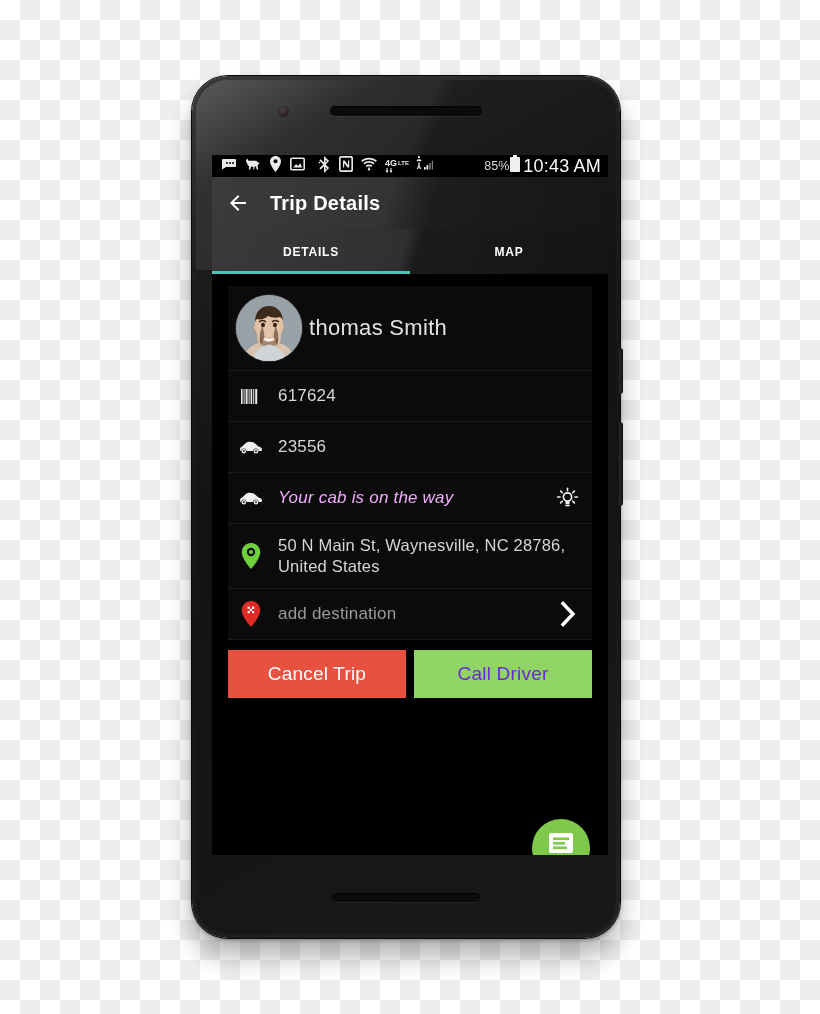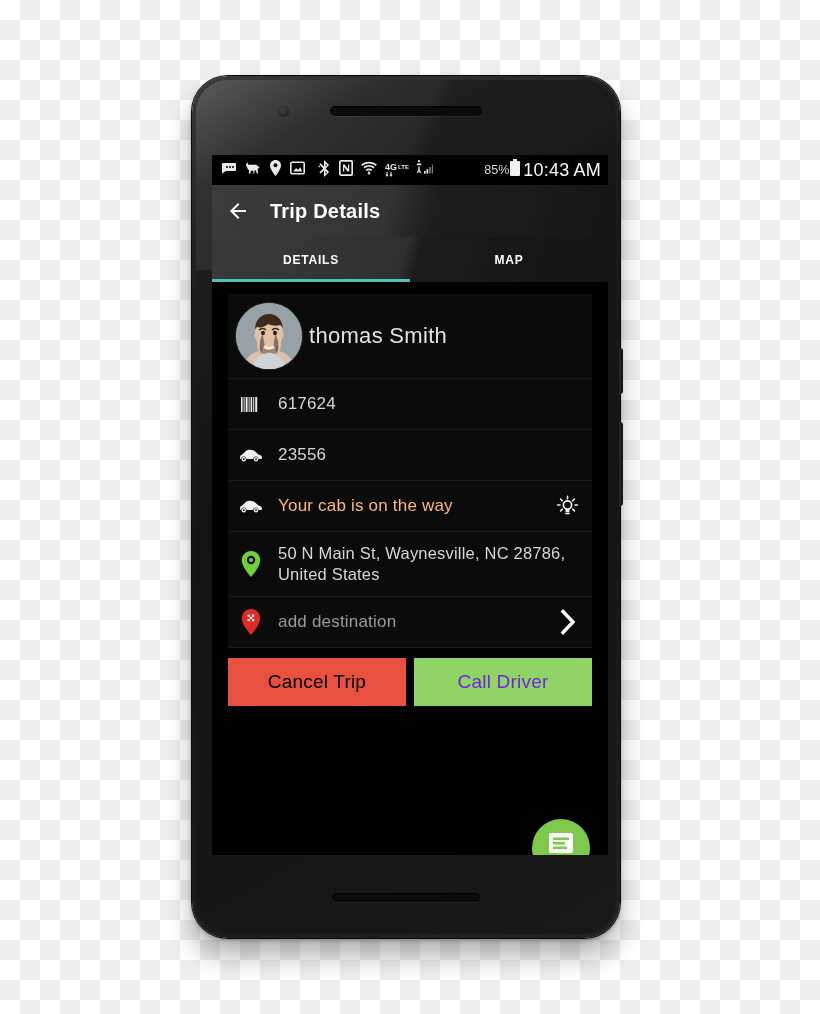--- a/index.html
+++ b/index.html
@@ -96,21 +96,21 @@
     left: 20px;
     top: 79px;
     width: 396px;
     height: 700px;
     background: #000000;
     overflow: hidden;
   }
 
   
   .statusbar {
-    height: 30px;
+    height: 22px;
     background: #000000;
     display: flex;
     align-items: center;
     padding: 0 7px 0 9px;
     gap: 7px;
     color: #f2f2f2;
   }
   .sb-left { display: flex; align-items: center; gap: 8px; }
   .sb-spacer { flex: 1; }
   .sb-right { display: flex; align-items: center; }
@@ -196,21 +196,21 @@
     justify-content: center;
     flex: none;
   }
   .row-text {
     color: #d6d6d6;
     font-size: 17px;
     font-weight: 300;
     letter-spacing: 0.2px;
     line-height: 1.3;
   }
-  .row-text.green { color: #fdba74; }
+  .row-text.green { color: #f0abfc; font-style: italic; }
   .row-text.muted { color: #9a9a9a; }
   .row-text.addr { font-size: 16.5px; }
   .row-end { margin-left: auto; display: flex; align-items: center; padding-right: 2px; }
 
   
   .avatar {
     width: 66px;
     height: 66px;
     border-radius: 50%;
     overflow: hidden;
@@ -238,21 +238,21 @@
     height: 48px;
     display: flex;
     align-items: center;
     justify-content: center;
     font-size: 19px;
     letter-spacing: 0.2px;
     cursor: pointer;
     border: none;
     font-family: "Liberation Sans", sans-serif;
   }
-  .btn-cancel { background: #e8503f; color: #000000; }
+  .btn-cancel { background: #e8503f; color: #ffffff; }
   .btn-call   { background: #8fd465; color: #6d28d9; }
 
   
   .fab {
     position: absolute;
     right: 18px;
     bottom: -22px;
     width: 58px;
     height: 58px;
     border-radius: 50%;

